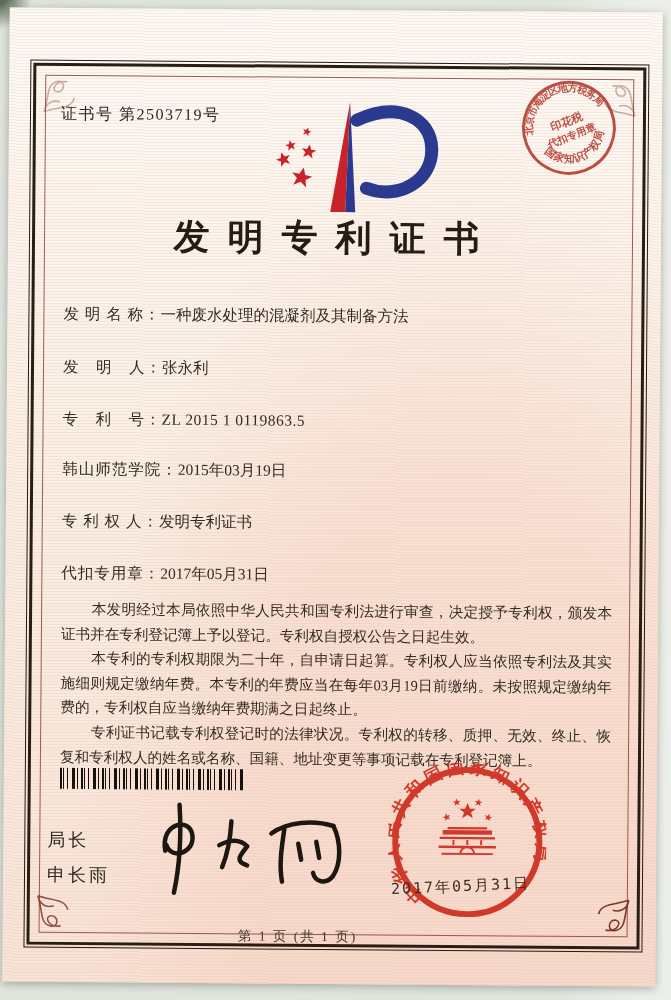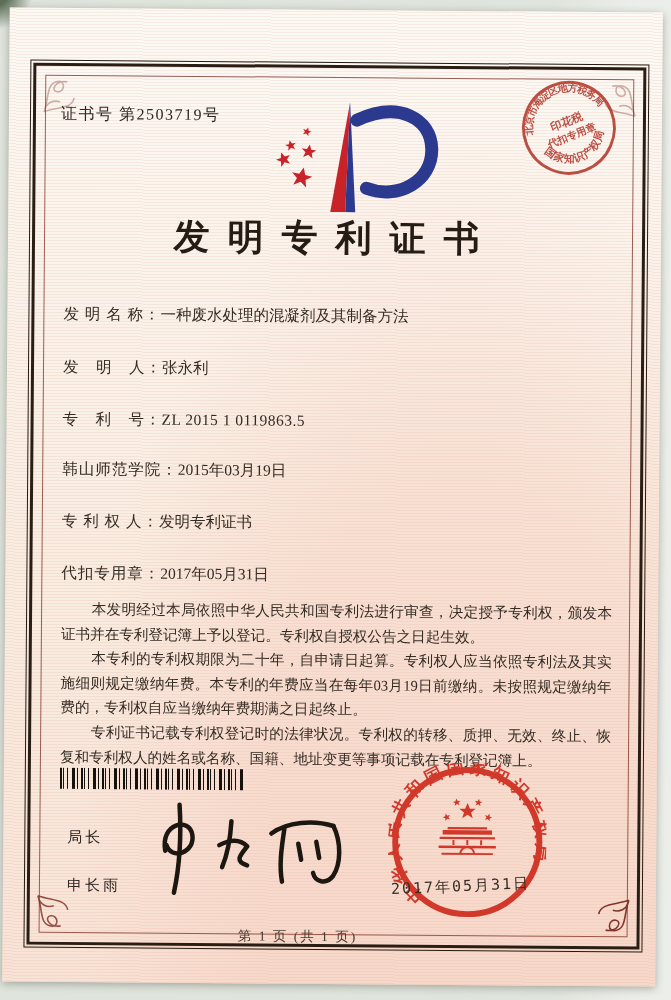--- a/index.html
+++ b/index.html
@@ -43,22 +43,22 @@
   .field-row{position:absolute;left:56px;font-size:15.5px;color:#342b23;white-space:pre;}
   .field-row .lab{letter-spacing:1px;text-align:right;}
   .f0{top:296px;} .f1{top:349px;} .f2{top:401px;letter-spacing:.5px;} .f3{top:451px;} .f4{top:503px;} .f5{top:555px;}
 
   .paras{position:absolute;left:56px;right:46px;top:589px;font-size:14.6px;line-height:24.6px;color:#342b23;text-align:justify;}
   .paras p{margin:0;text-indent:2.1em;}
 
   .barcode{position:absolute;left:56px;top:760px;width:184px;height:21px;
     background:repeating-linear-gradient(90deg,#16110c 0 2px,rgba(0,0,0,0) 2px 3px,#16110c 3px 4px,rgba(0,0,0,0) 4px 7px,#16110c 7px 8px,rgba(0,0,0,0) 8px 12px,#16110c 12px 15px,rgba(0,0,0,0) 15px 17px,#16110c 17px 18px,rgba(0,0,0,0) 18px 21px);}
 
-  .signer{position:absolute;left:64px;top:820px;font-size:15px;color:#2e2620;letter-spacing:3px;font-family:Liberation Serif, serif;}
-  .signer .name{margin-top:29px;}
+  .signer{position:absolute;left:44px;top:820px;font-size:18px;color:#2e2620;letter-spacing:3px;font-family:Liberation Serif, serif;}
+  .signer .name{margin-top:11px;}
   .signature{position:absolute;left:132px;top:786px;width:238px;height:104px;}
 
   .seal{position:absolute;left:385px;top:752px;width:158px;height:158px;opacity:.94;}
   .seal-date{position:absolute;left:388px;top:866px;font-size:15px;color:#3a2d24;letter-spacing:2px;
     font-family:"DejaVu Sans Mono",monospace;transform:rotate(-3deg);z-index:5;}
 
   .footer{position:absolute;left:170px;top:918px;width:250px;text-align:center;
     font-size:13.5px;color:#453a30;letter-spacing:2px;}
   .st-ring{fill:none;}
   .st-txt{font-family:"Liberation Serif",serif;font-weight:bold;}

